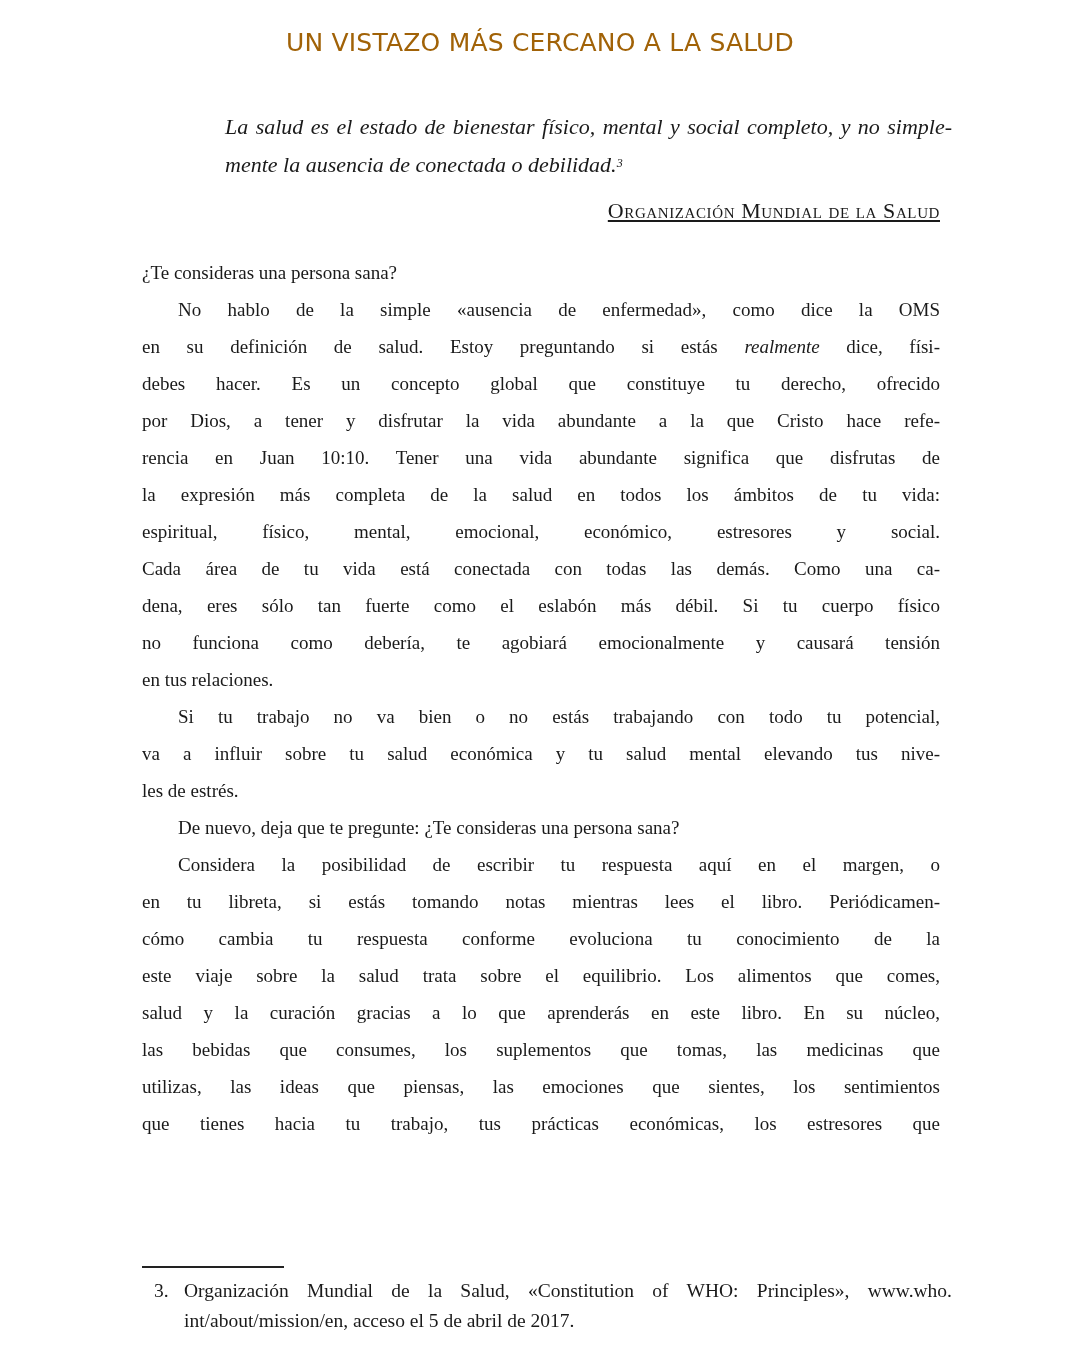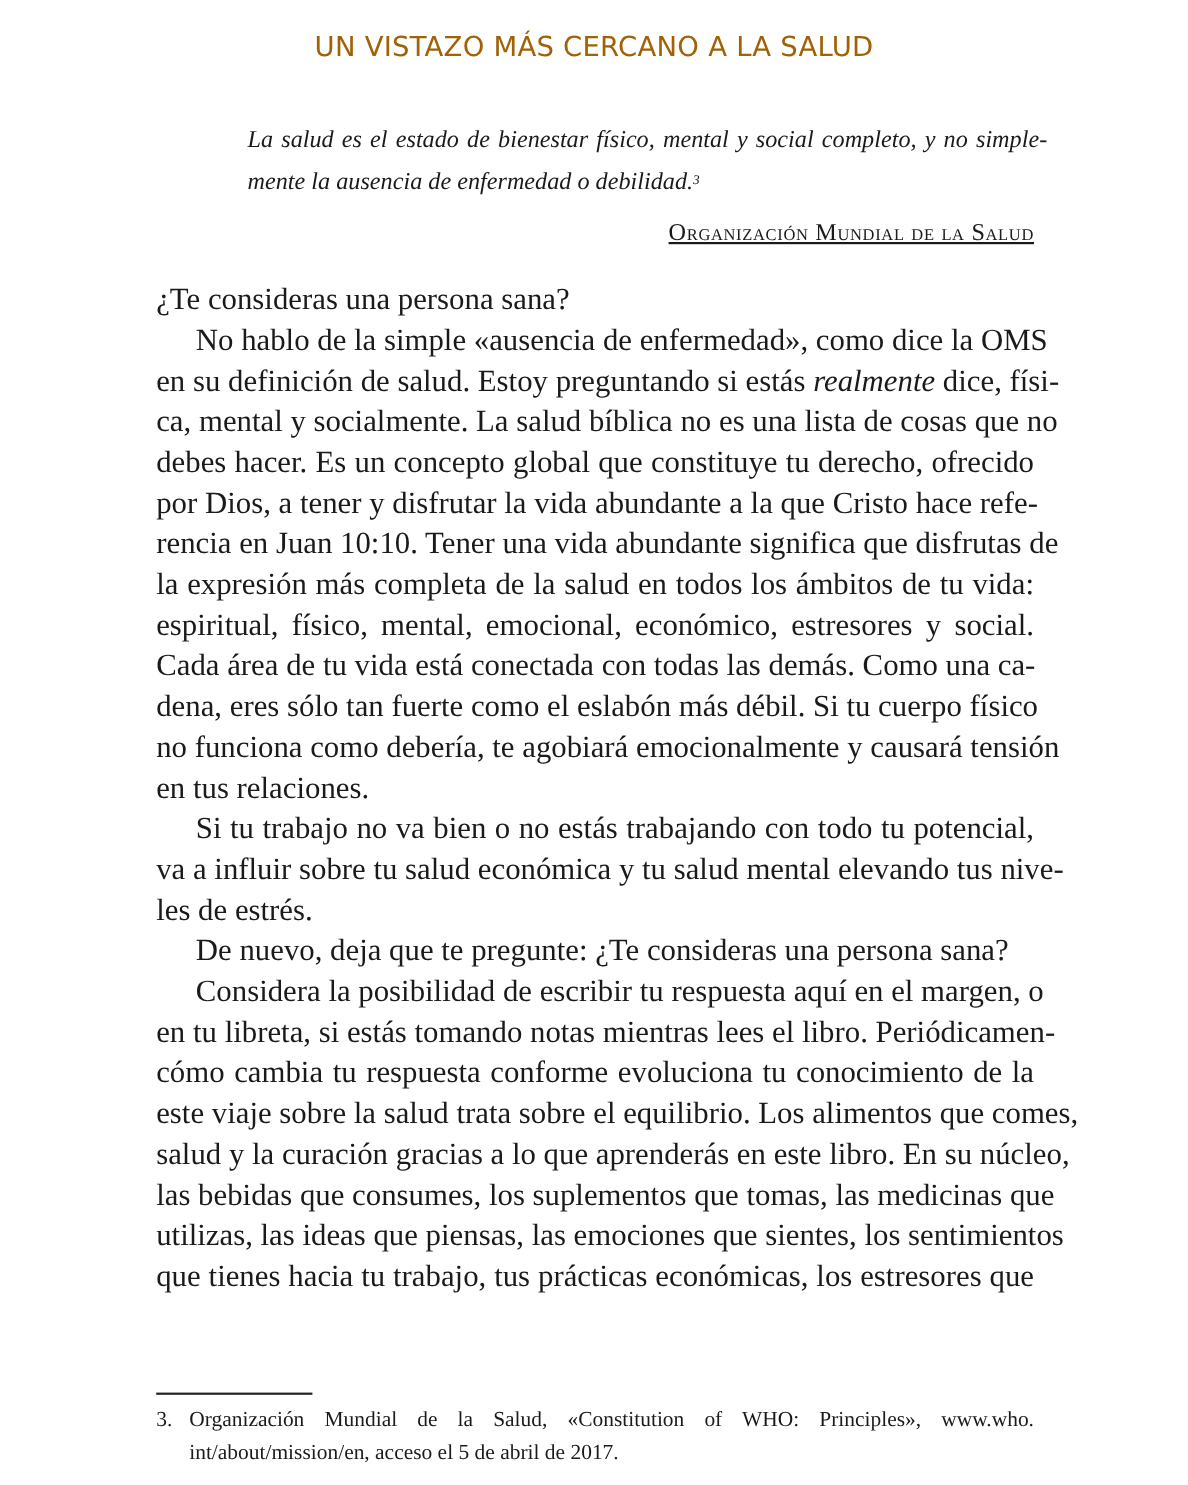--- a/index.html
+++ b/index.html
@@ -15,49 +15,48 @@
   .line { display: block; height: 37px; white-space: nowrap; text-align: justify; text-align-last: justify; }
   .line.last { text-align-last: left; }
   .epigraph .line { height: 38px; }
   sup { font-size: 12px; vertical-align: top; position: relative; top: -2px; }
   .attribution {
     position: absolute; left: 213px; top: 198px; width: 727px; text-align: right;
     font-family: "Liberation Serif", serif; font-size: 22px; font-variant: small-caps; letter-spacing: 0.6px; text-decoration: underline;
   }
   .body-text {
     position: absolute; left: 142px; top: 254px; width: 798px;
-    font-family: "Liberation Serif", serif; font-size: 28px; line-height: 37px;
+    font-family: "Liberation Serif", serif; font-size: 19px; line-height: 37px;
   }
   .indent { padding-left: 36px; }
   .rule { position: absolute; left: 142px; top: 1266px; width: 142px; height: 2px; background: #222; }
   .footnote {
-    position: absolute; left: 142px; top: 1276px; width: 798px;
+    position: absolute; left: 154px; top: 1276px; width: 798px;
     font-family: "Liberation Serif", serif; font-size: 19.5px; line-height: 30px;
   }
   .footnote .line { height: 30px; }
   .fn-num { display: inline-block; width: 30px; }
   .fn-cont { padding-left: 30px; font-family: Liberation Serif, serif; }
 </style>
 </head>
 <body>
 
 <div class="title">UN VISTAZO MÁS CERCANO A LA SALUD</div>
 
 <div class="epigraph">
   <span class="line">La salud es el estado de bienestar físico, mental y social completo, y no simple-</span>
-  <span class="line last"><span>mente la ausencia de enfermedad o debilidad.</span><sup>3</sup></span>
+  <span class="line last"><span>mente la ausencia de conectada o debilidad.</span><sup>3</sup></span>
 </div>
 
 <div class="attribution">Organización Mundial de la Salud</div>
 
 <div class="body-text">
   <span class="line last">¿Te consideras una persona sana?</span>
   <span class="line indent">No hablo de la simple «ausencia de enfermedad», como dice la OMS</span>
   <span class="line"><span>en su definición de salud. Estoy preguntando si estás </span><i>realmente</i><span> dice, físi-</span></span>
-  <span class="line">ca, mental y socialmente. La salud bíblica no es una lista de cosas que no</span>
   <span class="line">debes hacer. Es un concepto global que constituye tu derecho, ofrecido</span>
   <span class="line">por Dios, a tener y disfrutar la vida abundante a la que Cristo hace refe-</span>
   <span class="line">rencia en Juan 10:10. Tener una vida abundante significa que disfrutas de</span>
   <span class="line">la expresión más completa de la salud en todos los ámbitos de tu vida:</span>
   <span class="line">espiritual, físico, mental, emocional, económico, estresores y social.</span>
   <span class="line">Cada área de tu vida está conectada con todas las demás. Como una ca-</span>
   <span class="line">dena, eres sólo tan fuerte como el eslabón más débil. Si tu cuerpo físico</span>
   <span class="line">no funciona como debería, te agobiará emocionalmente y causará tensión</span>
   <span class="line last">en tus relaciones.</span>
   <span class="line indent">Si tu trabajo no va bien o no estás trabajando con todo tu potencial,</span>

